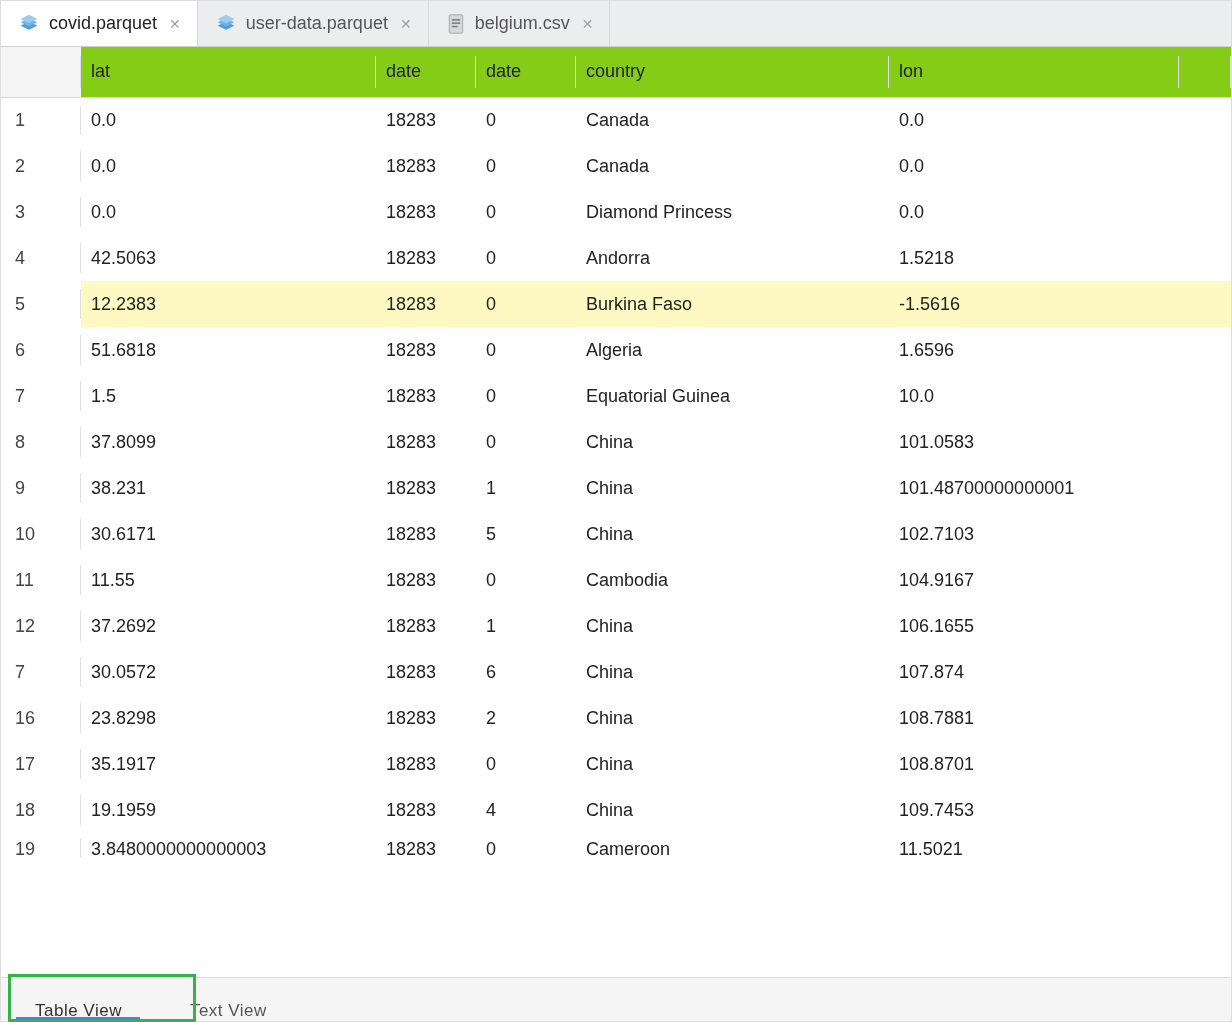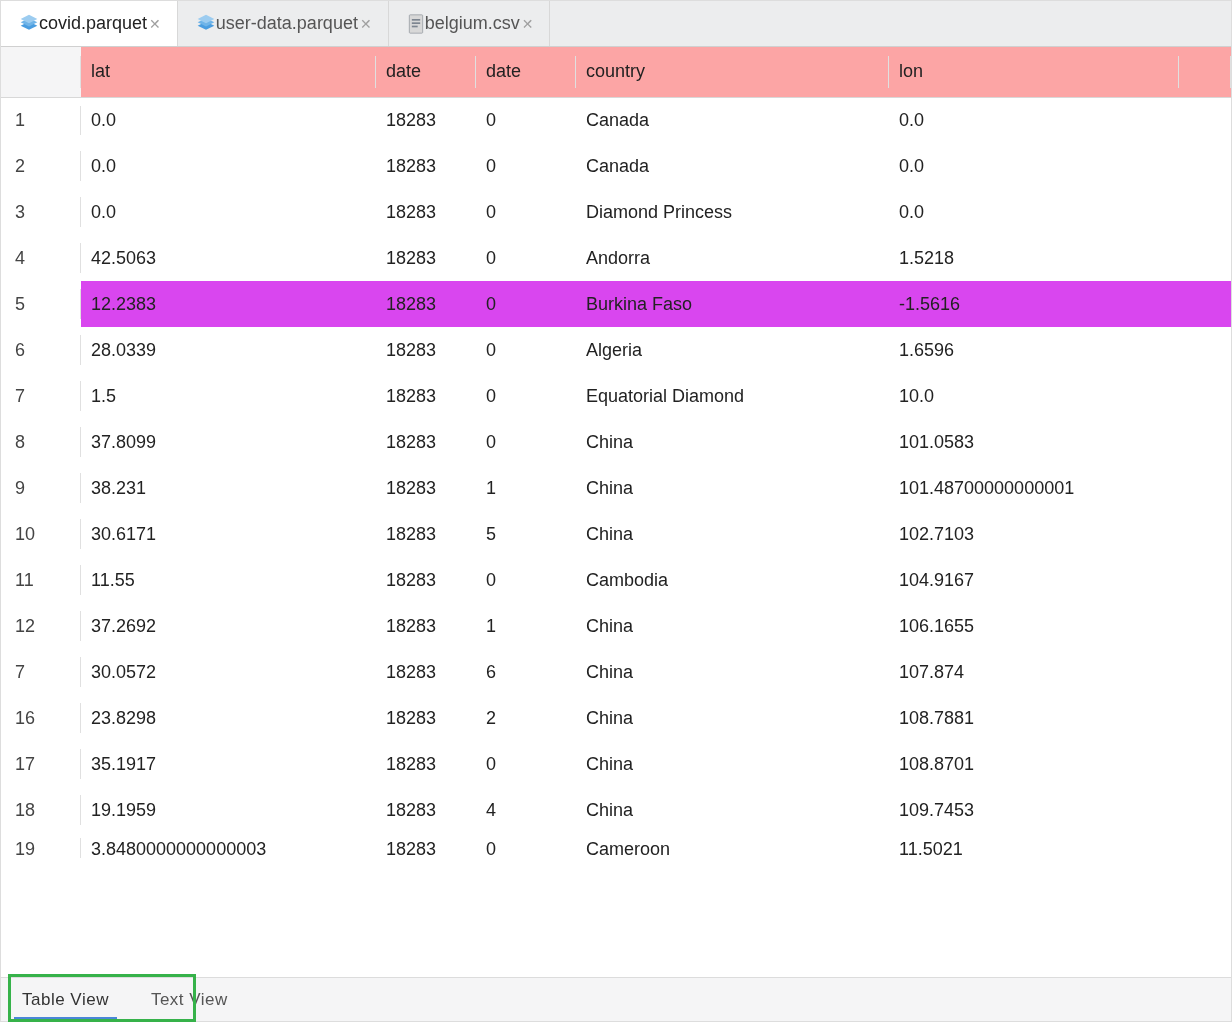--- a/index.html
+++ b/index.html
@@ -24,20 +24,21 @@
       height: 46px;
       background: #ecedee;
       border-bottom: 1px solid #d0d0d0;
       align-items: stretch;
       flex-shrink: 0;
     }
     .tab {
       display: flex;
       align-items: center;
       padding: 0 14px 0 18px;
+      gap: 10px;
       border-right: 1px solid #d8d8d8;
       cursor: pointer;
       color: #555;
       font-size: 18px;
     }
     .tab.active {
       background: #ffffff;
       color: #222;
     }
     .tab-label {
@@ -65,21 +66,21 @@
       overflow: hidden;
       position: relative;
       background: #fff;
     }
     table {
       border-collapse: collapse;
       width: 100%;
       table-layout: fixed;
     }
     thead th {
-      background: #fca5a5;
+      background: #84cc16;
       font-weight: 400;
       color: #222;
       text-align: left;
       padding: 10px 10px;
       border-bottom: 1px solid #d8d8d8;
       font-size: 18px;
       height: 50px;
       position: relative;
     }
     thead th::after {
@@ -113,42 +114,42 @@
     tbody td.rownum::after {
       content: "";
       position: absolute;
       right: 0;
       top: 18%;
       height: 64%;
       width: 1px;
       background: #e0e0e0;
     }
     tbody tr.selected td:not(.rownum) {
-      background: #d946ef;
+      background: #fef9c3;
       margin-top: 38px;
     }
     tbody tr.partial td {
       height: 30px;
       padding-top: 2px;
       padding-bottom: 0;
       overflow: hidden;
     }
     
     .view-tabs {
       display: flex;
       height: 44px;
       background: #f5f5f6;
       border-top: 1px solid #dcdcdc;
       align-items: stretch;
       flex-shrink: 0;
     }
     .view-tab {
       display: flex;
-      align-items: center;
-      padding: 0 21px;
+      align-items: flex-end;
+      padding: 0 34px;
       font-size: 17px;
       color: #555;
       letter-spacing: 0.5px;
       cursor: pointer;
       position: relative;
     }
     .view-tab.active {
       color: #333;
     }
     .view-tab.active::after {
@@ -286,33 +287,33 @@
           <td class="rownum">5</td>
           <td>12.2383</td>
           <td>18283</td>
           <td>0</td>
           <td>Burkina Faso</td>
           <td>-1.5616</td>
           <td></td>
         </tr>
         <tr>
           <td class="rownum">6</td>
-          <td>28.0339</td>
+          <td>51.6818</td>
           <td>18283</td>
           <td>0</td>
           <td>Algeria</td>
           <td>1.6596</td>
           <td></td>
         </tr>
         <tr>
           <td class="rownum">7</td>
           <td>1.5</td>
           <td>18283</td>
           <td>0</td>
-          <td>Equatorial Diamond</td>
+          <td>Equatorial Guinea</td>
           <td>10.0</td>
           <td></td>
         </tr>
         <tr>
           <td class="rownum">8</td>
           <td>37.8099</td>
           <td>18283</td>
           <td>0</td>
           <td>China</td>
           <td>101.0583</td>

